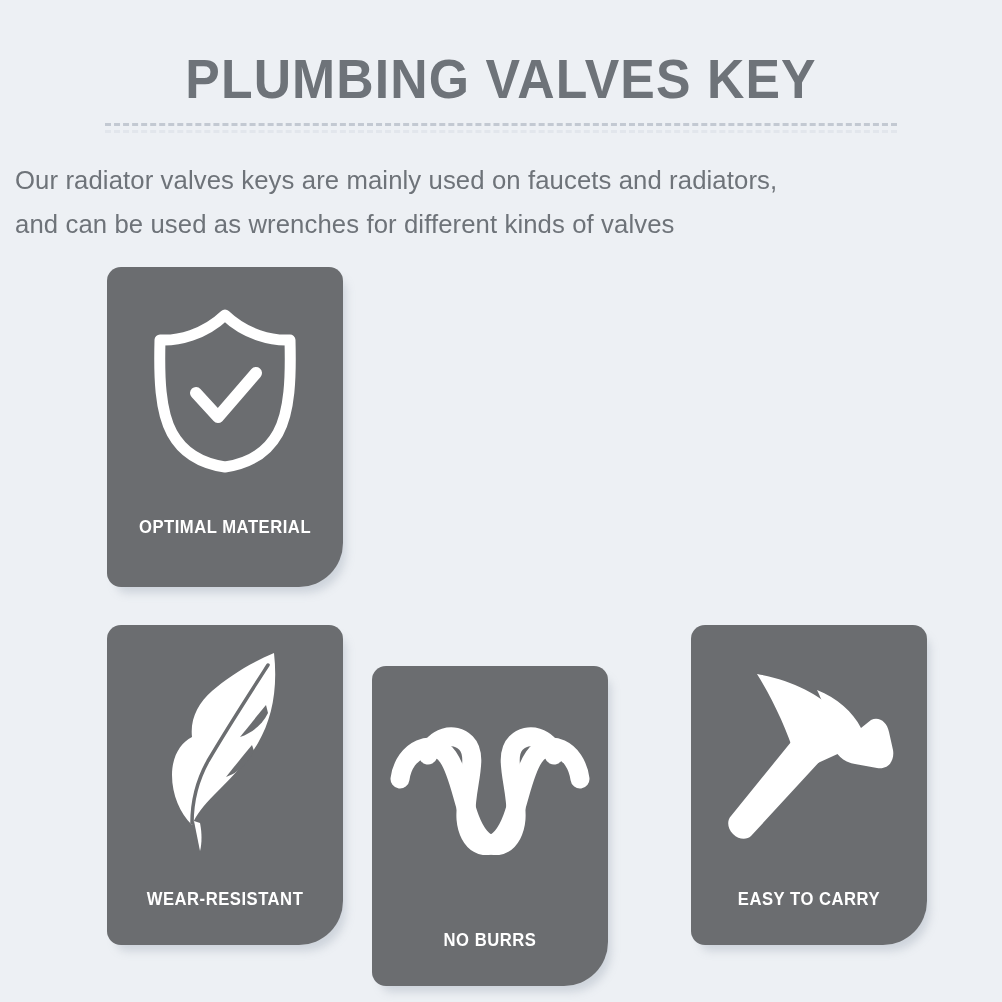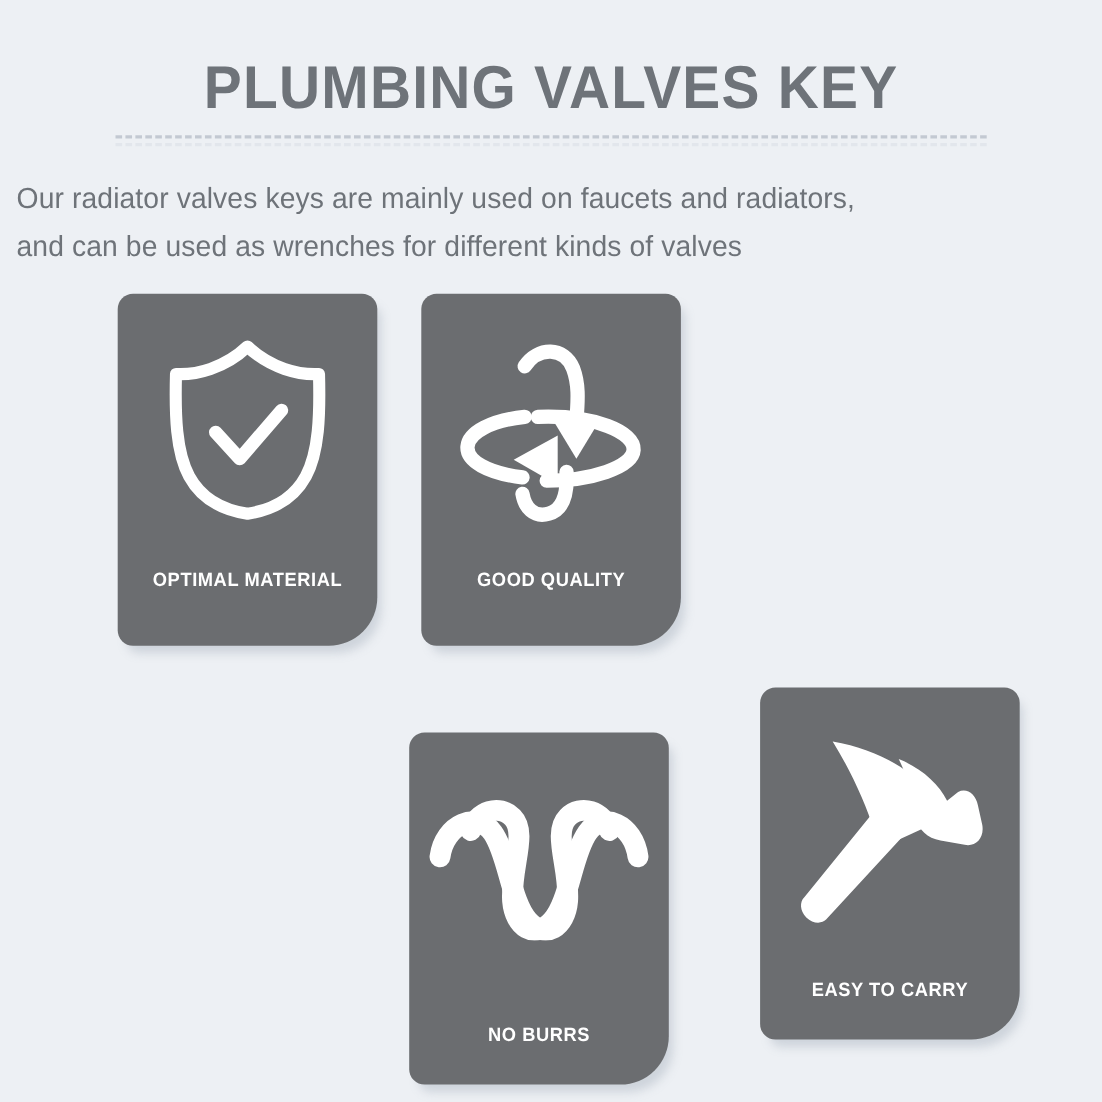--- a/index.html
+++ b/index.html
@@ -166,39 +166,43 @@
     <div class="card c0">
       <div class="icon-box">
         <svg width="150" height="168" viewBox="0 0 150 168" fill="none">
           <path d="M75 8 C96 28 122 34 140 33 C141 70 140 104 128 126 C116 148 95 157 75 160 C55 157 34 148 22 126 C10 104 9 70 10 33 C28 34 54 28 75 8 Z" stroke="#ffffff" stroke-width="11" stroke-linejoin="round" stroke-linecap="round" fill="none"></path>
           <path d="M46 86 L68 110 L106 66" stroke="#ffffff" stroke-width="12" stroke-linecap="round" stroke-linejoin="round" fill="none"></path>
         </svg>
       </div>
       <div class="card-label">OPTIMAL MATERIAL</div>
     </div>
 
-    <div class="card c1">
-      <div class="icon-box">
-        <svg width="172" height="180" viewBox="0 0 172 180" fill="none">
-
-          <path d="M74 78 C126 76 162 92 161 108 C160 124 122 136 82 136" stroke="#ffffff" stroke-width="13" stroke-linecap="round" fill="none"></path>
-          <path d="M60 133 C28 129 9 118 10 105 C11 92 32 81 62 78" stroke="#ffffff" stroke-width="13" stroke-linecap="round" fill="none"></path>
-
-          <path d="M62 32 C74 14 98 14 106 34 C112 50 110 66 109 82" stroke="#ffffff" stroke-width="13" stroke-linecap="round" fill="none"></path>
-          <path d="M100 128 C101 146 98 162 84 166 C70 170 62 160 60 148" stroke="#ffffff" stroke-width="13" stroke-linecap="round" fill="none"></path>
-
-          <path d="M86 78 L132 78 L109 116 Z" fill="#ffffff"></path>
-
-          <path d="M92 95 L92 140 L52 117 Z" fill="#ffffff"></path>
-        </svg>
-      </div>
-      <div class="card-label">GOOD QUALITY</div>
-    </div>
-
-
+
+
+    <div class="card c3">
+      <div class="icon-box">
+        <svg width="150" height="210" viewBox="0 0 150 210" fill="none">
+
+          <path d="M124 8 C128 44 122 74 108 98 C96 118 80 134 64 150
+                   C54 160 46 170 42 180
+                   C30 168 22 150 22 130
+                   C22 112 30 98 42 92
+                   C40 74 48 58 62 46
+                   C78 32 100 18 124 8 Z" fill="#ffffff"></path>
+
+          <path d="M44 176 C46 186 48 196 50 206 C52 198 52 188 50 178 Z" fill="#ffffff"></path>
+
+          <path d="M116 60 C106 72 98 82 90 92 C102 88 112 80 118 68 Z" fill="#6b6d70"></path>
+          <path d="M102 100 C92 112 84 122 76 132 C88 128 98 118 104 106 Z" fill="#6b6d70"></path>
+
+          <path d="M118 20 C100 48 78 82 58 116 C48 134 42 154 42 178" stroke="#6b6d70" stroke-width="3.5" stroke-linecap="round" fill="none"></path>
+        </svg>
+      </div>
+      <div class="card-label">WEAR-RESISTANT</div>
+    </div>
 
     <div class="card c4">
       <div class="icon-box">
         <svg width="200" height="128" viewBox="0 0 200 128" fill="none" stroke="#ffffff" stroke-width="19" stroke-linecap="round" stroke-linejoin="round">
           <path d="M10 52 C14 22 44 10 58 30 C72 50 74 92 90 110 C106 128 124 116 126 92 C128 62 112 30 126 16 C138 4 158 10 164 28"></path>
           <path d="M190 52 C186 22 158 10 144 30 C130 50 128 92 112 110 C96 128 78 116 76 92 C74 62 90 30 76 16 C64 4 44 10 38 28"></path>
         </svg>
       </div>
       <div class="card-label">NO BURRS</div>
     </div>

